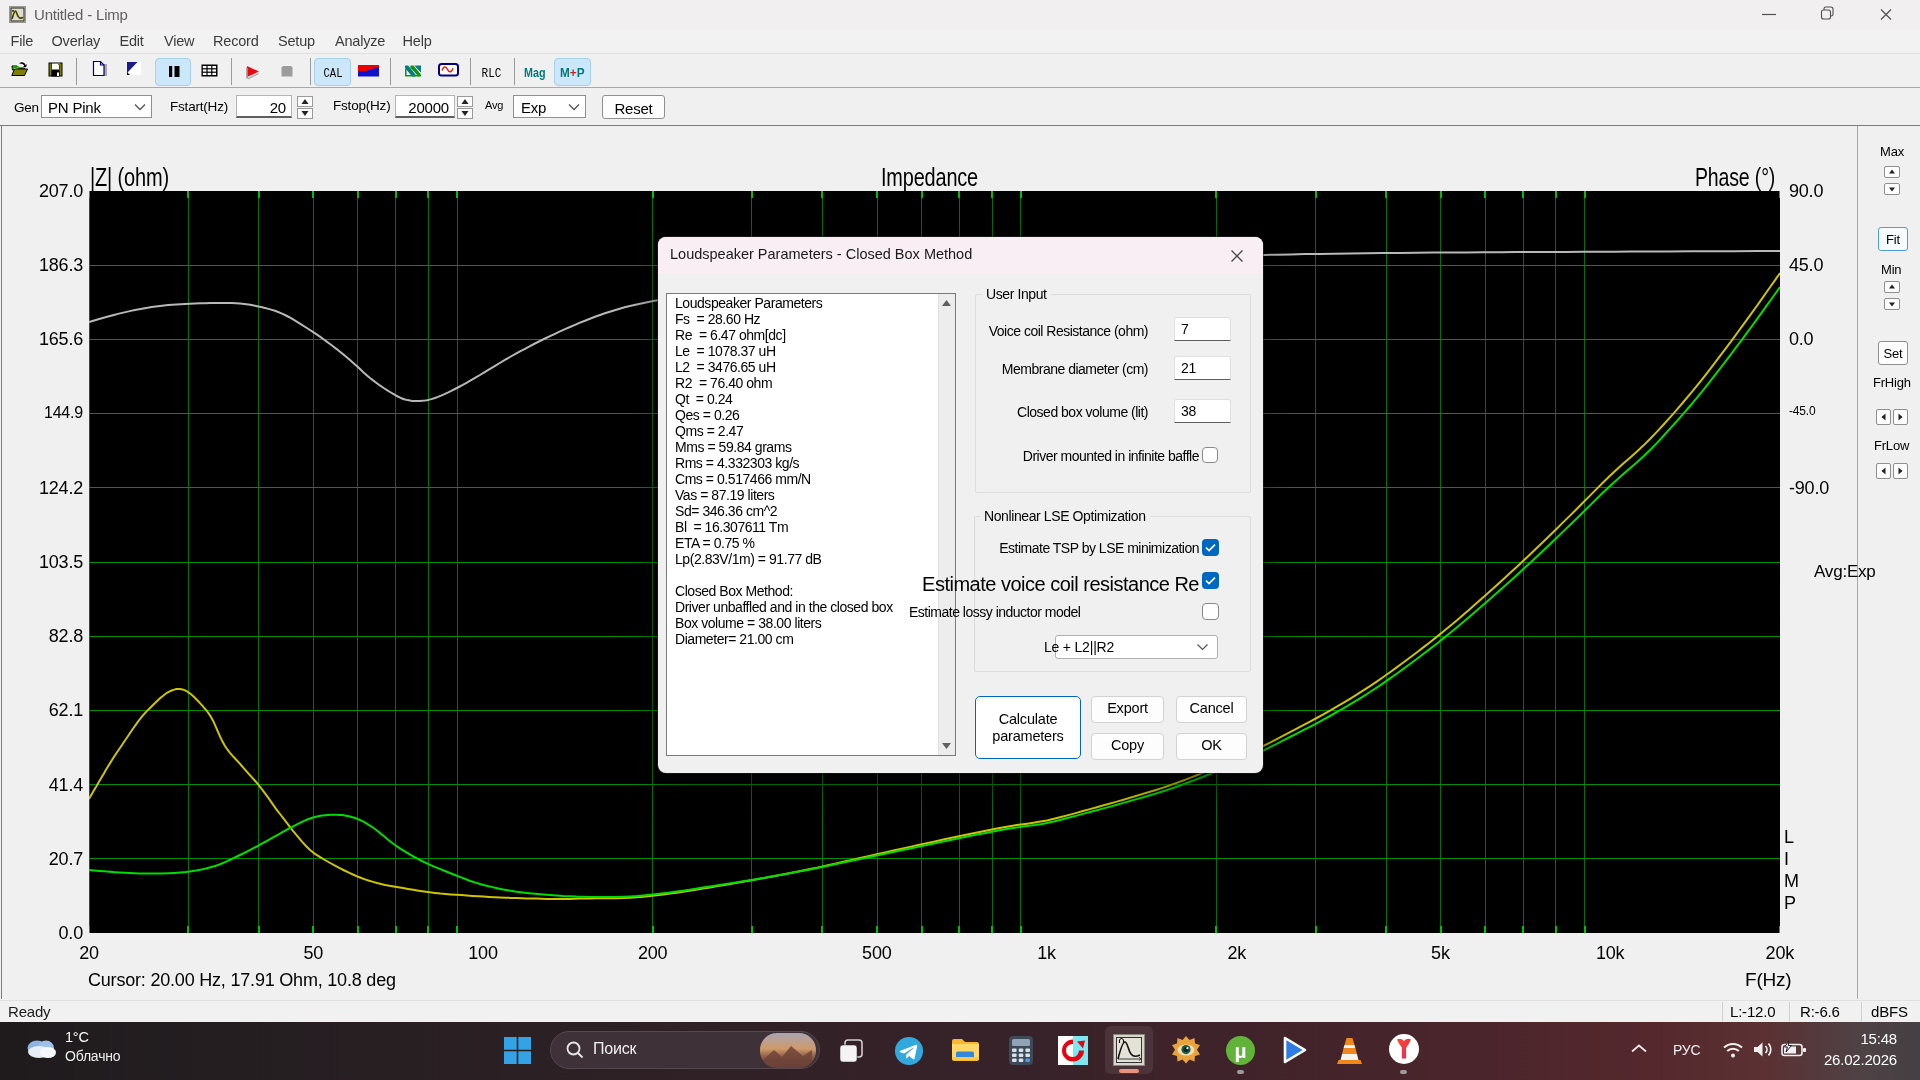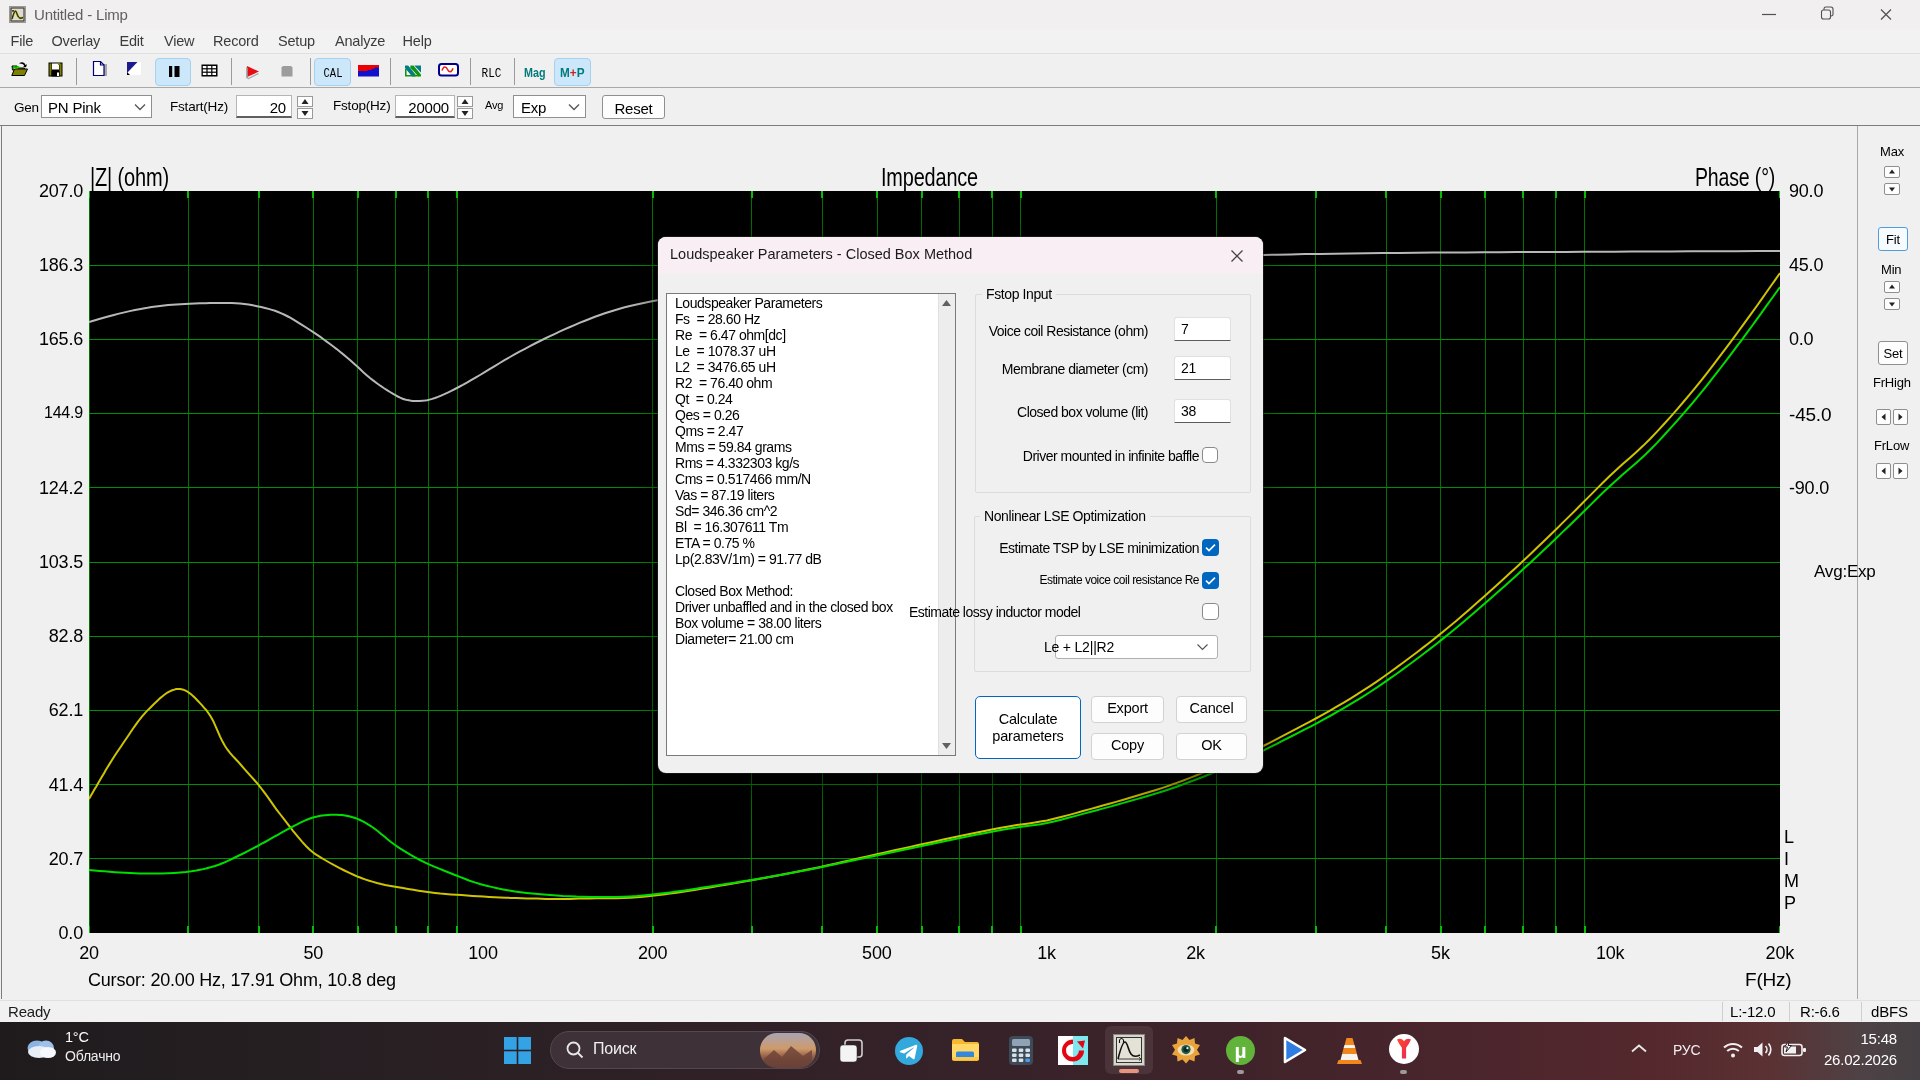--- a/index.html
+++ b/index.html
@@ -264,34 +264,34 @@
 <div class="lbl" style="left:0px;top:477.8px;width:83px;text-align:right;font-size:18px;">124.2</div>
 <div class="lbl" style="left:0px;top:552.0px;width:83px;text-align:right;font-size:18px;">103.5</div>
 <div class="lbl" style="left:0px;top:626.2px;width:83px;text-align:right;font-size:18px;">82.8</div>
 <div class="lbl" style="left:0px;top:700.4px;width:83px;text-align:right;font-size:18px;">62.1</div>
 <div class="lbl" style="left:0px;top:774.6px;width:83px;text-align:right;font-size:18px;">41.4</div>
 <div class="lbl" style="left:0px;top:848.8px;width:83px;text-align:right;font-size:18px;">20.7</div>
 <div class="lbl" style="left:0px;top:923.0px;width:83px;text-align:right;font-size:18px;">0.0</div>
 <div class="lbl" style="left:1789px;top:181.0px;font-size:18px;">90.0</div>
 <div class="lbl" style="left:1789px;top:255.2px;font-size:18px;">45.0</div>
 <div class="lbl" style="left:1789px;top:329.4px;font-size:18px;">0.0</div>
-<div class="lbl" style="left:1789px;top:403.6px;font-size:19px;">-45.0</div>
+<div class="lbl" style="left:1789px;top:403.6px;font-size:12px;">-45.0</div>
 <div class="lbl" style="left:1789px;top:477.8px;font-size:18px;">-90.0</div>
 <div class="lbl" style="left:1786px;top:562px;font-size:17px;margin-left:28px;">Avg:Exp</div>
 <div class="lbl" style="left:1784px;top:827px;font-size:18px;">L</div>
 <div class="lbl" style="left:1784px;top:849px;font-size:18px;">I</div>
 <div class="lbl" style="left:1784px;top:871px;font-size:18px;">M</div>
 <div class="lbl" style="left:1784px;top:893px;font-size:18px;">P</div>
 <div class="lbl" style="left:59.0px;top:943px;width:60px;text-align:center;font-size:18px;">20</div>
 <div class="lbl" style="left:283.2px;top:943px;width:60px;text-align:center;font-size:18px;">50</div>
 <div class="lbl" style="left:453.0px;top:943px;width:60px;text-align:center;font-size:18px;">100</div>
 <div class="lbl" style="left:622.6px;top:943px;width:60px;text-align:center;font-size:18px;">200</div>
 <div class="lbl" style="left:846.8px;top:943px;width:60px;text-align:center;font-size:18px;">500</div>
 <div class="lbl" style="left:1016.6px;top:943px;width:60px;text-align:center;font-size:18px;">1k</div>
-<div class="lbl" style="left:1186.2px;top:943px;width:60px;text-align:left;font-size:18px;">2k</div>
+<div class="lbl" style="left:1186.2px;top:943px;width:60px;text-align:right;font-size:18px;">2k</div>
 <div class="lbl" style="left:1410.4px;top:943px;width:60px;text-align:center;font-size:18px;">5k</div>
 <div class="lbl" style="left:1580.2px;top:943px;width:60px;text-align:center;font-size:18px;">10k</div>
 <div class="lbl" style="left:1749.8px;top:943px;width:60px;text-align:center;font-size:18px;">20k</div>
 <div class="lbl" style="left:1745px;top:969px;font-size:19px;">F(Hz)</div>
 <div class="lbl" style="left:88px;top:970px;font-size:18px;">Cursor: 20.00 Hz, 17.91 Ohm, 10.8 deg</div>
 <div class="lbl" style="left:1880px;top:144px;font-size:13px;">Max</div>
 <div class="abs" style="left:1884px;top:166px;width:16px;height:12px;background:#fdfdfd;border:1px solid #8f8f8f;border-radius:2px;"></div>
 <svg class="abs" style="left:1884px;top:166px" width="16" height="12">
     <path d="M8 3.5 l3 4 h-6 z" fill="#222"></path>
   </svg>
@@ -360,41 +360,41 @@
 Bl  = 16.307611 Tm
 ETA = 0.75 %
 Lp(2.83V/1m) = 91.77 dB
 
 Closed Box Method:
 Driver unbaffled and in the closed box
 Box volume = 38.00 liters
 Diameter= 21.00 cm</div>
 
 <div class="abs" style="left:317px;top:57px;width:276px;height:199px;border:1px solid #dcdcdc;border-radius:2px;"></div>
-<div class="lbl" style="left:324px;top:49px;font-size:14px;letter-spacing:-0.4px;background:#f0f0f0;padding:0 4px;">Fstop Input</div>
+<div class="lbl" style="left:324px;top:49px;font-size:14px;letter-spacing:-0.4px;background:#f0f0f0;padding:0 4px;">User Input</div>
 <div class="lbl" style="left:200px;top:86px;width:290px;text-align:right;font-size:14px;letter-spacing:-0.5px;">Voice coil Resistance (ohm)</div>
 <div class="abs" style="left:516px;top:80px;width:57px;height:24px;background:#fff;border:1px solid #e0e0e0;border-bottom:1.6px solid #5c5c5c;border-radius:3px 3px 0 0;"></div>
 <div class="lbl" style="left:523px;top:84px;font-size:14px;">7</div>
 <div class="lbl" style="left:200px;top:124px;width:290px;text-align:right;font-size:14px;letter-spacing:-0.5px;">Membrane diameter (cm)</div>
 <div class="abs" style="left:516px;top:119px;width:57px;height:24px;background:#fff;border:1px solid #e0e0e0;border-bottom:1.6px solid #5c5c5c;border-radius:3px 3px 0 0;"></div>
 <div class="lbl" style="left:523px;top:123px;font-size:14px;">21</div>
 <div class="lbl" style="left:200px;top:167px;width:290px;text-align:right;font-size:14px;letter-spacing:-0.5px;">Closed box volume (lit)</div>
 <div class="abs" style="left:516px;top:162px;width:57px;height:24px;background:#fff;border:1px solid #e0e0e0;border-bottom:1.6px solid #5c5c5c;border-radius:3px 3px 0 0;"></div>
 <div class="lbl" style="left:523px;top:166px;font-size:14px;">38</div>
 <div class="lbl" style="left:251px;top:211px;width:290px;text-align:right;font-size:14px;letter-spacing:-0.5px;">Driver mounted in infinite baffle</div>
 <div class="abs" style="left:544px;top:210px;width:16px;height:16px;background:#fff;border:1px solid #8a8a8a;border-radius:4px;"></div>
 
 <div class="abs" style="left:315.5px;top:279px;width:277px;height:156px;border:1px solid #dcdcdc;border-radius:2px;"></div>
 <div class="lbl" style="left:322px;top:271px;font-size:14px;letter-spacing:-0.4px;background:#f0f0f0;padding:0 4px;">Nonlinear LSE Optimization</div>
 <div class="lbl" style="left:251px;top:303px;width:290px;text-align:right;font-size:14px;letter-spacing:-0.5px;">Estimate TSP by LSE minimization</div>
 <div class="abs" style="left:543.5px;top:302px;width:17px;height:17px;background:#0067c0;border-radius:4px;"></div>
 <svg class="abs" style="left:543.5px;top:302px" width="17" height="17">
       <path d="M4 8.6 l3 3 l6 -6" stroke="#fff" stroke-width="1.6" fill="none"></path>
     </svg>
-<div class="lbl" style="left:251px;top:336px;width:290px;text-align:right;font-size:12px;letter-spacing:-0.5px;">Estimate voice coil resistance Re</div>
+<div class="lbl" style="left:251px;top:336px;width:290px;text-align:right;font-size:20px;letter-spacing:-0.5px;">Estimate voice coil resistance Re</div>
 <div class="abs" style="left:543.5px;top:335px;width:17px;height:17px;background:#0067c0;border-radius:4px;"></div>
 <svg class="abs" style="left:543.5px;top:335px" width="17" height="17">
       <path d="M4 8.6 l3 3 l6 -6" stroke="#fff" stroke-width="1.6" fill="none"></path>
     </svg>
 <div class="lbl" style="left:251px;top:367px;width:290px;font-size:14px;letter-spacing:-0.5px;">Estimate lossy inductor model</div>
 <div class="abs" style="left:543.5px;top:366px;width:17px;height:17px;background:#fff;border:1px solid #8a8a8a;border-radius:4px;"></div>
 
 <div class="abs" style="left:397px;top:398px;width:163px;height:24px;background:#fff;border:1px solid #b0b0b0;border-radius:3px;"></div>
 <div class="lbl" style="left:386px;top:402px;font-size:14px;">Le + L2||R2</div>
 <svg class="abs" style="left:538px;top:406px" width="13" height="9">

